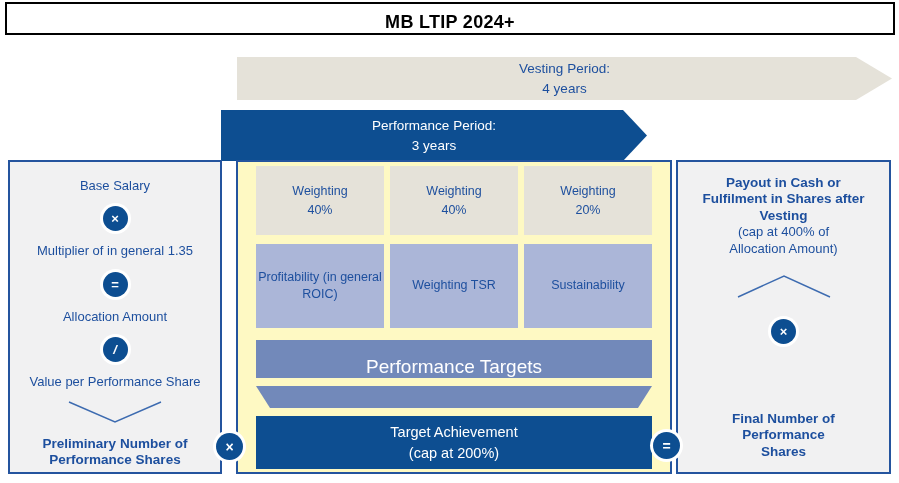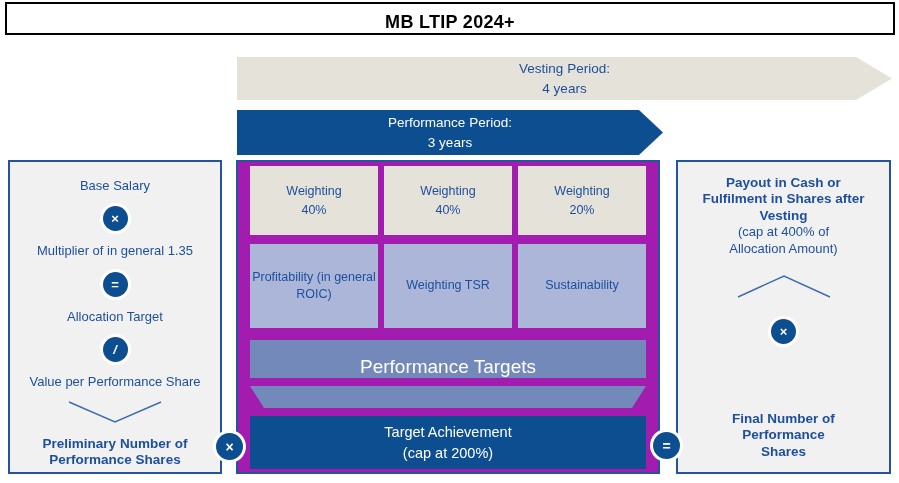--- a/index.html
+++ b/index.html
@@ -28,43 +28,43 @@
   
   .vesting-arrow {
     left: 237px; top: 57px; width: 655px; height: 43px;
     background: var(--beige, #e5e2d9);
     clip-path: polygon(0 0, calc(100% - 36px) 0, 100% 50%, calc(100% - 36px) 100%, 0 100%);
     display: flex; align-items: center; justify-content: center;
     text-align: center; font-size: 13.5px; line-height: 1.45;
     color: var(--text-blue, #1d4f9e);
   }
   .perf-arrow {
-    left: 237px; top: 110px; width: 426px; height: 45px;
+    left: 221px; top: 110px; width: 426px; height: 51px;
     background: var(--dark-blue, #0d4e91);
     clip-path: polygon(0 0, calc(100% - 24px) 0, 100% 50%, calc(100% - 24px) 100%, 0 100%);
     display: flex; align-items: center; justify-content: center;
     text-align: center; font-size: 13.5px; line-height: 1.45;
     color: #fff;
   }
 
   
   .panel {
     top: 160px; height: 310px;
     border: 2px solid var(--border-blue, #24549e);
     box-sizing: content-box;
   }
   .panel.side {
     background: var(--panel-bg, #f1f1f2);
     display: flex; flex-direction: column; align-items: center;
     text-align: center; font-size: 13px; line-height: 1.25;
   }
   .panel-left  { left: 8px;   width: 210px; padding: 0 0; }
-  .panel-center{ left: 236px; width: 420px; background: #a21caf;
+  .panel-center{ left: 236px; width: 420px; background: #fef9c3;
                  display: flex; flex-direction: column;
-                 padding: 4px 12px 3px; width: 396px; height: 303px; }
+                 padding: 4px 18px 3px; width: 396px; height: 303px; }
   .panel-right { left: 676px; width: 211px; }
 
   .panel-left .inner, .panel-right .inner {
     display: flex; flex-direction: column; align-items: center;
     width: 100%; height: 100%; box-sizing: border-box;
   }
   .panel-left .inner { padding: 16px 6px 10px; gap: 12px; border-radius: 9px; }
   .panel-right .inner { padding: 13px 24px 12px; }
 
   .bold-label { font-weight: bold; font-size: 13.5px; line-height: 1.22; }
@@ -149,21 +149,21 @@
 <div class="abs panel side panel-left">
   <div class="inner">
     <div>Base Salary</div>
     <div class="op-circle">
       <span>×</span>
     </div>
     <div>Multiplier of in general 1.35</div>
     <div class="op-circle">
       <span>=</span>
     </div>
-    <div>Allocation Target</div>
+    <div>Allocation Amount</div>
     <div class="op-circle divide">
       <span>/</span>
     </div>
     <div>Value per Performance Share</div>
     <div class="chevron chevron-down">
       <svg width="96" height="24" viewBox="0 0 96 24">
         <polyline points="2,2 48,22 94,2" fill="none" stroke="#3d6bb0" stroke-width="1.4"></polyline>
       </svg>
     </div>
     <div class="bold-label lines result-bottom">Preliminary Number of

